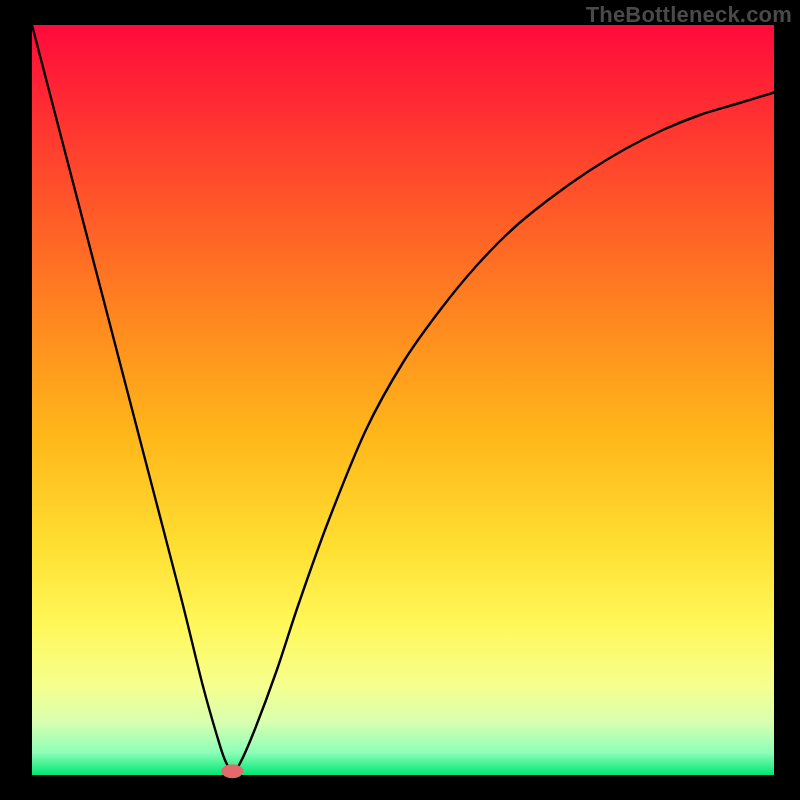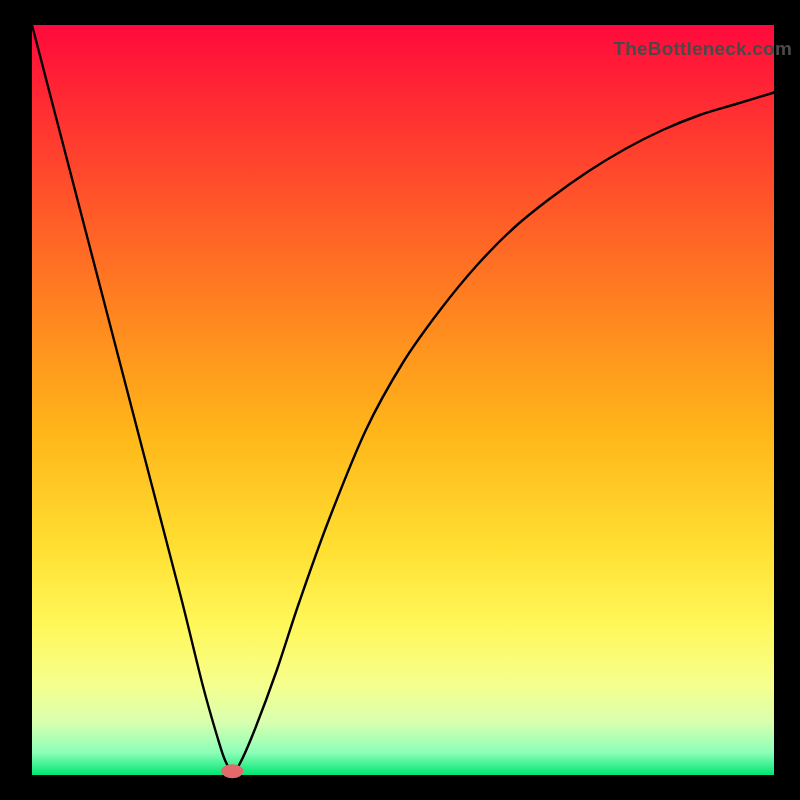--- a/index.html
+++ b/index.html
@@ -15,25 +15,24 @@
     position: relative;
     width: 800px;
     height: 800px;
     background: #000;
   }
   .watermark {
     position: absolute;
     top: 2px;
     right: 8px;
     color: #4a4a4a;
-    font-size: 19px;
+    font-size: 22px;
     font-weight: 600;
     letter-spacing: 0.2px;
     z-index: 5;
-    margin-top: 36px;
   }
   svg {
     display: block;
   }
 </style>
 </head>
 <body>
 
 <div class="frame">
   <div class="watermark">TheBottleneck.com</div>

